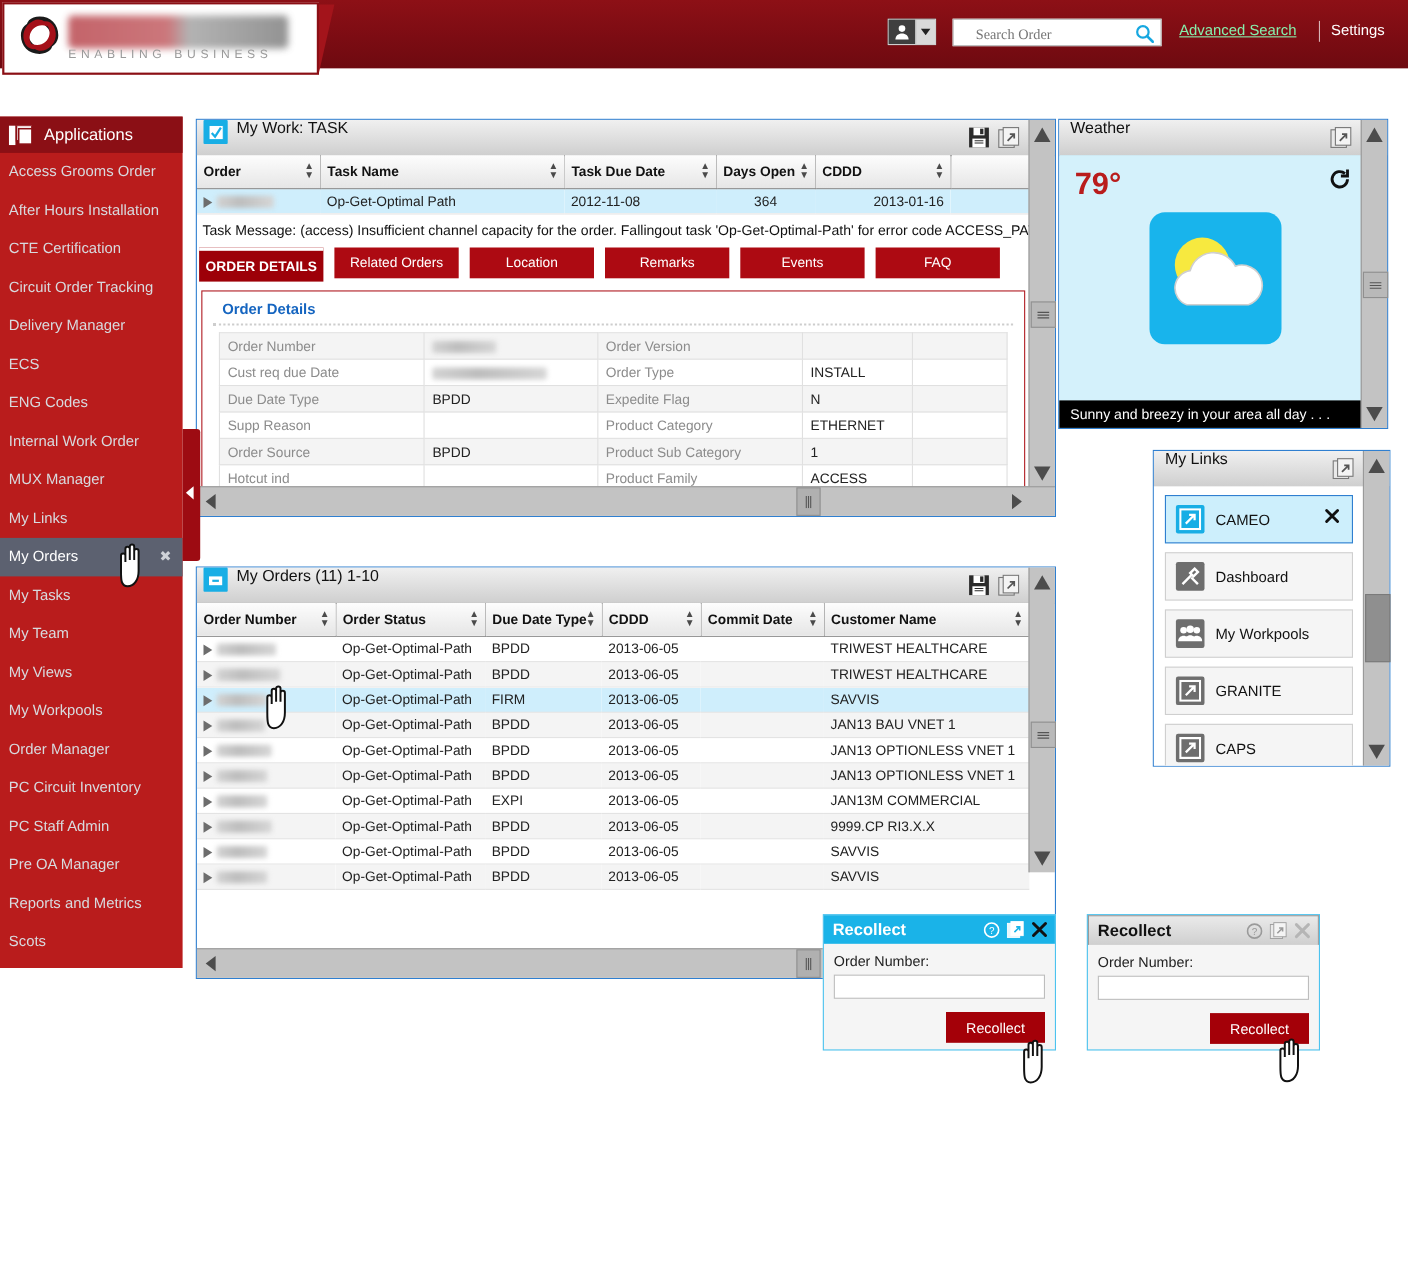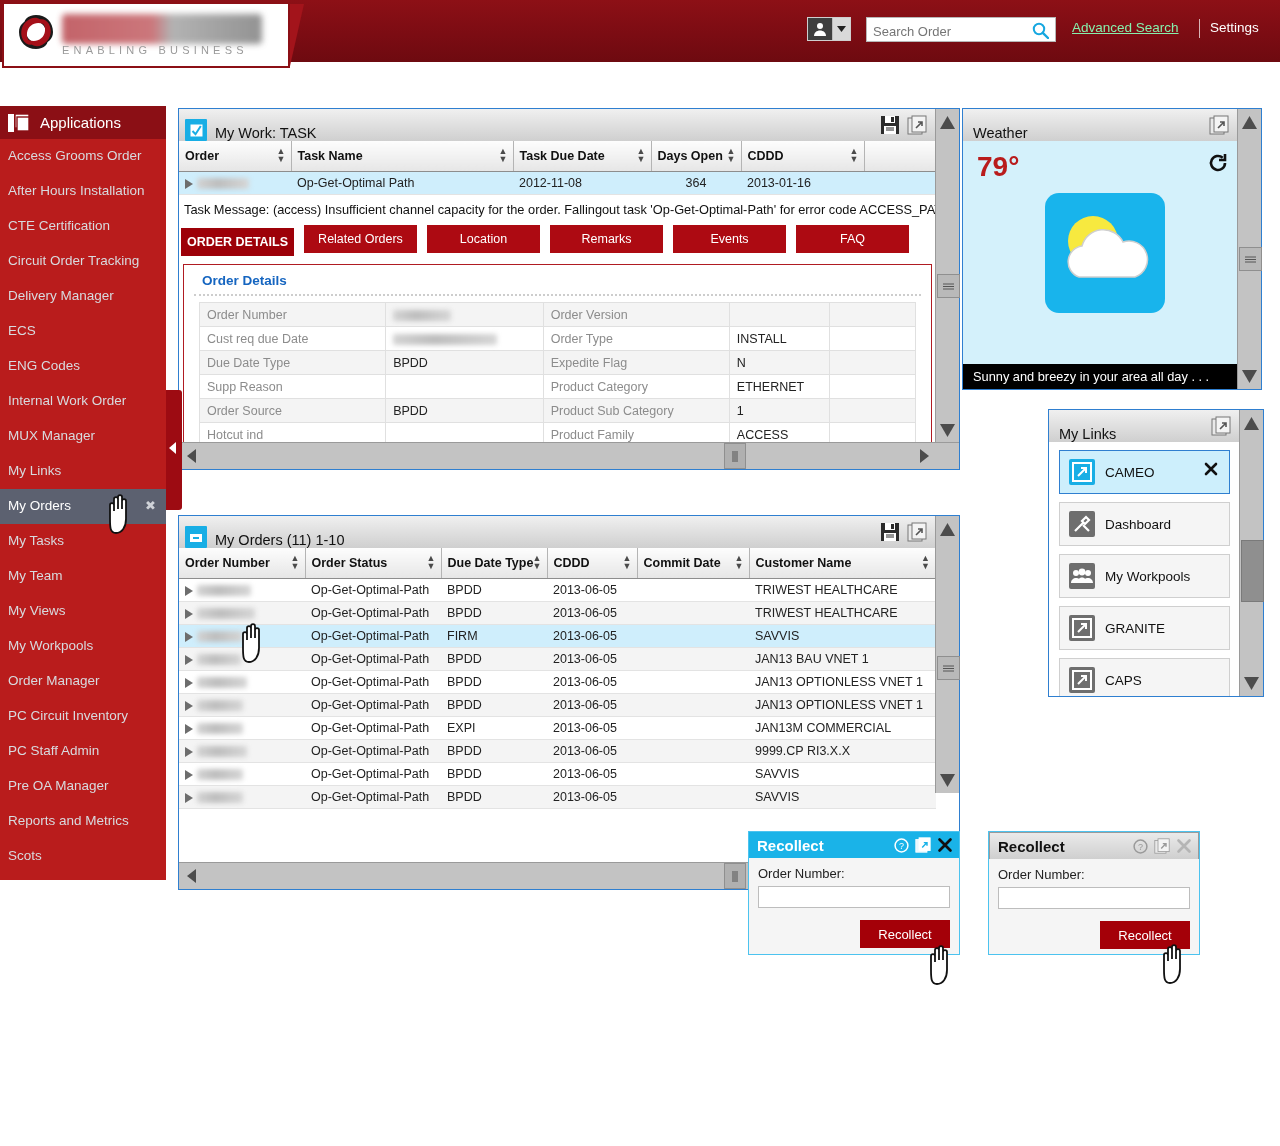--- a/index.html
+++ b/index.html
@@ -14,39 +14,39 @@
   #logo-mark{position:absolute;left:12px;top:8px;width:40px;height:40px;}
   #logo-word{position:absolute;left:58px;top:10px;height:30px;width:200px;
      background:linear-gradient(to right,#b03038 0%,#bb4a50 45%,#9a9a9a 55%,#6f6f6f 100%);
      filter:blur(3.2px);opacity:.75;border-radius:4px;}
   #logo-tag{position:absolute;left:58px;top:40px;font-size:11px;letter-spacing:4.2px;color:#9a9a9a;}
 
   #user-chip{position:absolute;left:807px;top:17px;width:44px;height:24px;border:1px solid #cfcfcf;background:#3f3f3f;display:flex;align-items:center;box-sizing:border-box;}
   #user-chip .person{width:26px;height:22px;display:flex;align-items:center;justify-content:center;background:#3f3f3f;}
   #user-chip .caret{width:18px;height:22px;background:#d9d9d9;display:flex;align-items:center;justify-content:center;border-left:1px solid #bdbdbd;}
   #search-wrap{position:absolute;left:866px;top:17px;width:190px;height:25px;background:#fff;border:1px solid #b7b7b7;box-sizing:border-box;}
-  #search-input{position:absolute;left:4px;top:3px;width:150px;height:18px;border:0;outline:none;font-size:13px;color:#4c1d95;background:transparent;font-family:Liberation Sans, sans-serif;}
+  #search-input{position:absolute;left:18px;top:3px;width:150px;height:18px;border:0;outline:none;font-size:13px;color:#4c1d95;background:transparent;font-family:Liberation Serif, serif;}
   #search-icon{position:absolute;right:6px;top:4px;}
   #adv-search{position:absolute;left:1072px;top:20px;font-size:13.5px;color:#86efac;text-decoration:underline;cursor:pointer;}
   #hdr-sep{position:absolute;left:1199px;top:19px;width:1px;height:19px;background:#d8b4b6;}
   #settings{position:absolute;left:1210px;top:20px;font-size:13.5px;color:#fff;cursor:pointer;}
 
   
   #leftnav{position:absolute;left:0;top:106px;width:166px;background:#b91c1c;}
   #nav-header{height:33px;background:#8b0f15;display:flex;align-items:center;padding-left:8px;}
   #nav-header .label{color:#fff;font-size:15px;margin-left:10px;}
   .nav-item{height:34px;line-height:34px;padding-left:8px;color:#d8dade;font-size:13.5px;position:relative;cursor:pointer;border-bottom:1px solid transparent;}
   .nav-item.sel{background:#5c6170;color:#fff;}
   .nav-item .x{position:absolute;right:10px;top:0;line-height:34px;color:#cfd2d8;font-size:13px;}
   #nav-tab{position:absolute;left:166px;top:390px;width:16px;height:120px;background:#9d0b12;border-radius:0 3px 3px 0;z-index:6;}
   #nav-tab .arrow{position:absolute;left:3px;top:52px;width:0;height:0;border-right:7px solid #fff;border-top:6px solid transparent;border-bottom:6px solid transparent;}
 
   
   .panel{position:absolute;background:#fff;border:1px solid #2f7fd0;box-sizing:border-box;}
-  .ptitle{height:32px;background:linear-gradient(to bottom,#f0f0f0,#cfcfcf);border-bottom:1px solid #9a9a9a;display:flex;align-items:flex-end;position:relative;}
+  .ptitle{height:32px;background:linear-gradient(to bottom,#f0f0f0,#cfcfcf);border-bottom:1px solid #9a9a9a;display:flex;align-items:flex-start;position:relative;}
   .ptitle .txt{font-size:14.5px;color:#111;margin-left:8px;}
   .ptitle .tools{position:absolute;right:6px;top:0;height:32px;display:flex;align-items:center;gap:7px;}
   .icon-btn{cursor:pointer;display:flex;align-items:center;justify-content:center;}
   .winicon{width:22px;height:22px;background:#18aee5;position:relative;border-radius:1px;display:flex;align-items:center;justify-content:center;margin-left:6px;}
 
   
   .grid{width:100%;border-collapse:collapse;table-layout:fixed;}
   .grid th{background:linear-gradient(to bottom,#fdfdfd,#e6e6e6);border-right:1px solid #b4b4b4;border-bottom:1px solid #8d8d8d;
       font-size:12.5px;color:#111;text-align:left;padding:4px 6px;font-weight:bold;position:relative;height:22px;white-space:nowrap;}
   .grid th .sorter{position:absolute;right:5px;top:6px;color:#4a4a4a;font-size:9px;line-height:8px;}
@@ -231,21 +231,21 @@
             <th><span>CDDD</span><span class="sorter">▲<br>▼</span></th>
             <th><span></span></th>
           </tr>
         </thead>
         <tbody>
           <tr class="rowsel">
             <td><span class="tri"></span><span class="redact" style="width:52px;"></span></td>
             <td>Op-Get-Optimal Path</td>
             <td style="text-align: left;">2012-11-08</td>
             <td style="text-align: center;">364</td>
-            <td style="text-align: left;">2013-01-16</td>
+            <td style="text-align: right;">2013-01-16</td>
             <td></td>
           </tr>
         </tbody>
       </table>
     <div id="task-msg" style="font-size:12.8px;color:#111;padding:7px 4px 0 5px;white-space:nowrap;overflow:hidden;">Task Message: (access) Insufficient channel capacity for the order. Fallingout task 'Op-Get-Optimal-Path' for error code ACCESS_PATH_ERR</div>
     <div class="tabrow" id="mywork-tabs">
         <div class="tabbtn active">ORDER DETAILS</div>
         <div class="tabbtn">Related Orders</div>
         <div class="tabbtn">Location</div>
         <div class="tabbtn">Remarks</div>

